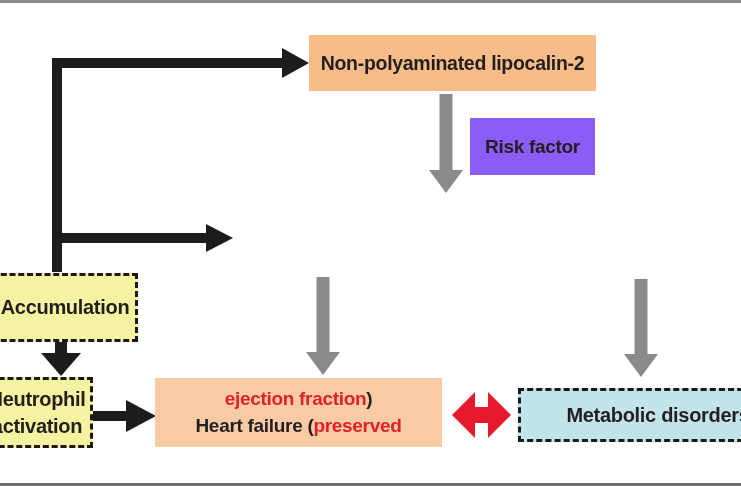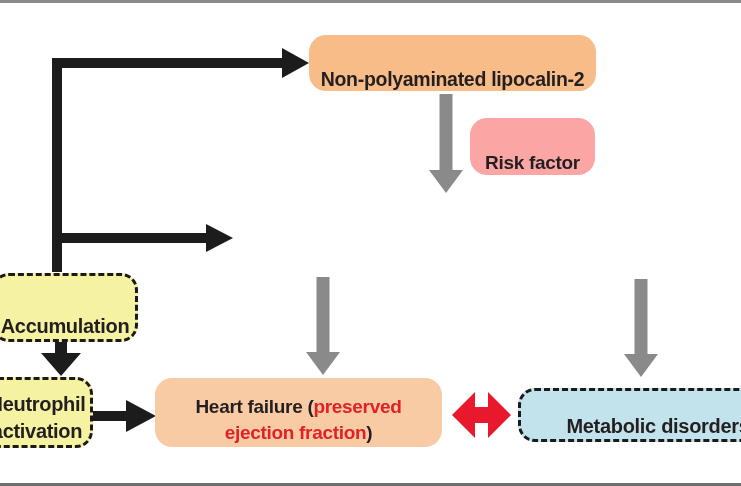--- a/index.html
+++ b/index.html
@@ -7,22 +7,22 @@
     position:relative; width:741px; height:486px; background:#ffffff;
     overflow:hidden; font-family:"Liberation Sans", sans-serif;
     font-weight:bold; color:#231F20; letter-spacing:-0.3px;
   }
   .rule { position:absolute; left:0; width:741px; height:3px; background:#8a8a8a; }
   .rule.top { top:0; }
   .rule.bottom { top:483px; background:#6f6f6f; }
   svg.arrows { position:absolute; left:0; top:0; width:741px; height:486px; }
   .node {
     position:absolute; display:flex; flex-direction:column;
-    align-items:center; justify-content:flex-end; text-align:center;
-    box-sizing:border-box; white-space:nowrap; line-height:1.25;border-radius:17px;
+    align-items:center; justify-content:center; text-align:center;
+    box-sizing:border-box; white-space:nowrap; line-height:1.25;
   }
   .dashed { border:3px dashed #1a1a1a; }
   .node.lipocalin   { left:309px; top:35px;  width:287px; height:56px; font-size:19.5px; }
   .node.risk        { left:470px; top:118px; width:125px; height:57px; font-size:19px; }
   .node.cardio      { left:233px; top:199px; width:461px; height:74px; font-size:20px; color:#fdfdfd; }
   .node.accum       { left:-8px;  top:273px; width:146px; height:69px; font-size:20px; }
   .node.neutro      { left:-19px; top:377px; width:112px; height:71px; font-size:20px; line-height:1.35; }
   .node.heart       { left:155px; top:378px; width:287px; height:69px; font-size:19px; line-height:1.4; }
   .node.metabolic   { left:518px; top:388px; width:280px; height:54px; font-size:20px; }
 </style>
@@ -71,40 +71,40 @@
       <polygon points="624,354 658,354 641,377" fill="#8A8A8A"></polygon>
     </g>
 
     <polygon points="452,415 475,392 475,407 488,407 488,392 511,415 488,438 488,423 475,423 475,438" fill="#E8182D"></polygon>
   </svg>
 
   <div class="node lipocalin" style="background-color: rgb(247, 188, 136);">
     <span>Non-polyaminated lipocalin-2</span>
   </div>
 
-  <div class="node risk" style="background-color: #fca5a5;">
+  <div class="node risk" style="background-color: #8b5cf6;">
     <span>Risk factor</span>
   </div>
 
 
   <div class="node accum dashed" style="background-color: rgb(245, 242, 162);">
     <span>Accumulation</span>
   </div>
 
   <div class="node neutro dashed" style="background-color: rgb(245, 242, 162);">
     <span>Neutrophil</span>
     <span>activation</span>
   </div>
 
   <div class="node heart" style="background-color: rgb(249, 203, 164);">
     <div>
-      <span>Heart failure (</span><span style="color: rgb(224, 33, 39);">preserved</span>
+      <span style="color: rgb(224, 33, 39);">ejection fraction</span><span>)</span>
     </div>
     <div>
-      <span style="color: rgb(224, 33, 39);">ejection fraction</span><span>)</span>
+      <span>Heart failure (</span><span style="color: rgb(224, 33, 39);">preserved</span>
     </div>
   </div>
 
   <div class="node metabolic dashed" style="background-color: rgb(195, 227, 236);">
     <span>Metabolic disorders</span>
   </div>
 
 </div>
 
 </body></html>

